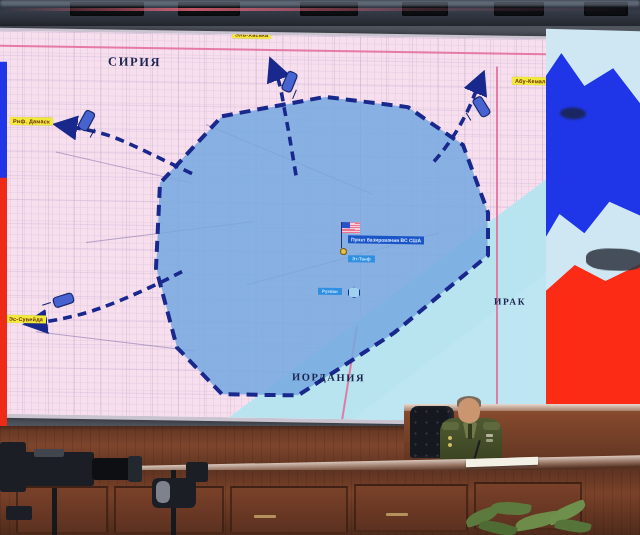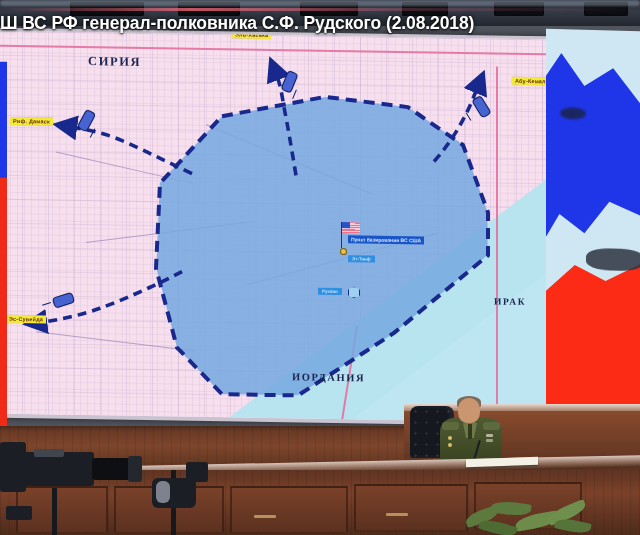--- a/index.html
+++ b/index.html
@@ -233,21 +233,21 @@
       <div class="blab2" style="left:352px;top:219px;">Эт-Танф</div>
 
       <div class="hex-marker" style="left:352px;top:250px;"></div>
       <div class="blab2" style="left:322px;top:252px;">Рукбан</div>
 
       <div class="ylab" style="left:14px;top:86px;">Риф. Дамаск</div>
       <div class="ylab" style="left:10px;top:284px;">Эс-Сувейда</div>
       <div class="ylab" style="left:236px;top:-4px;">Эль-Хасака</div>
       <div class="ylab" style="left:516px;top:38px;">Абу-Кемаль</div>
 
-      <div class="country" style="left:92px;top:22px;font-size:12.5px;">СИРИЯ</div>
+      <div class="country" style="left:112px;top:22px;font-size:12.5px;">СИРИЯ</div>
       <div class="country" style="left:498px;top:258px;font-size:9.5px;">ИРАК</div>
       <div class="country" style="left:296px;top:336px;font-size:10.5px;">ИОРДАНИЯ</div>
     </div>
 
     <div class="bluestrip"></div>
     <div class="redstrip"></div>
   </div>
 
   <div class="screen2">
     <div class="s2-blue"></div>
@@ -309,14 +309,13 @@
 
   <div class="plant">
     <div class="leaf" style="left:10px;top:12px;width:34px;height:13px;transform:rotate(-18deg);"></div>
     <div class="leaf" style="left:36px;top:4px;width:40px;height:13px;transform:rotate(8deg);"></div>
     <div class="leaf" style="left:60px;top:16px;width:44px;height:14px;transform:rotate(-10deg);background:#6d8c4a;"></div>
     <div class="leaf" style="left:24px;top:24px;width:38px;height:12px;transform:rotate(16deg);background:#4f6b34;"></div>
     <div class="leaf" style="left:92px;top:8px;width:40px;height:13px;transform:rotate(-22deg);background:#6f8f4c;"></div>
     <div class="leaf" style="left:100px;top:22px;width:36px;height:12px;transform:rotate(12deg);background:#56733a;"></div>
   </div>
 
-  <div class="caption">Ш ВС РФ генерал-полковника С.Ф. Рудского (2.08.2018)</div>
 </div>
 
 </body></html>

